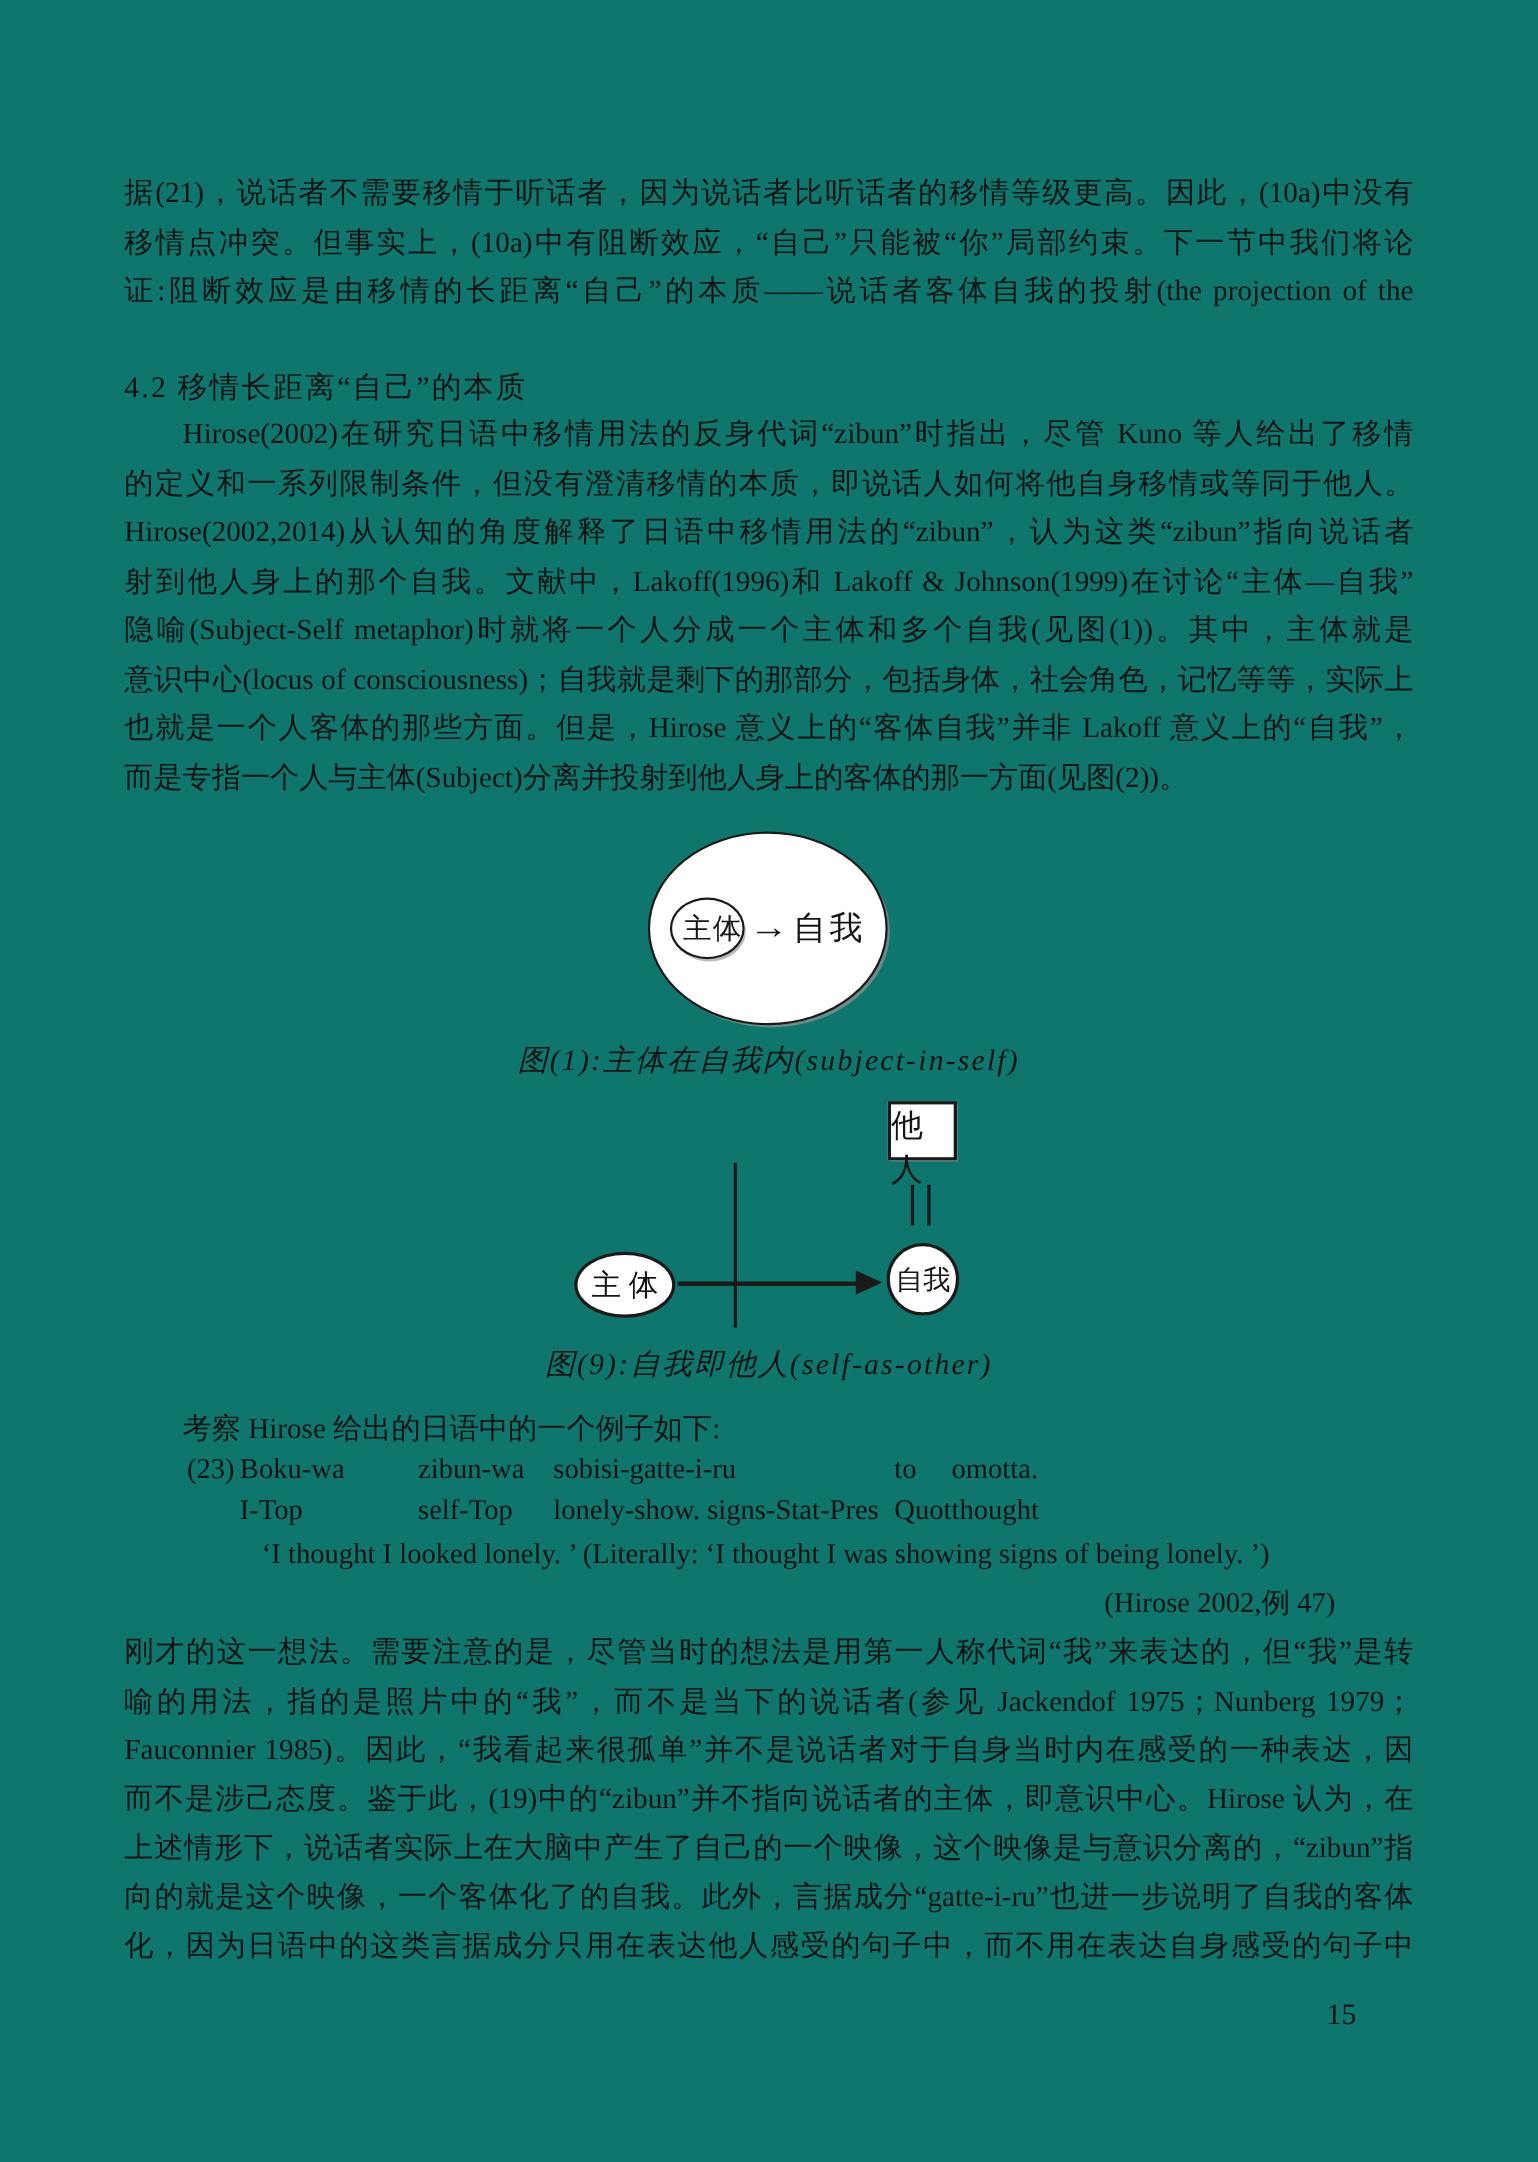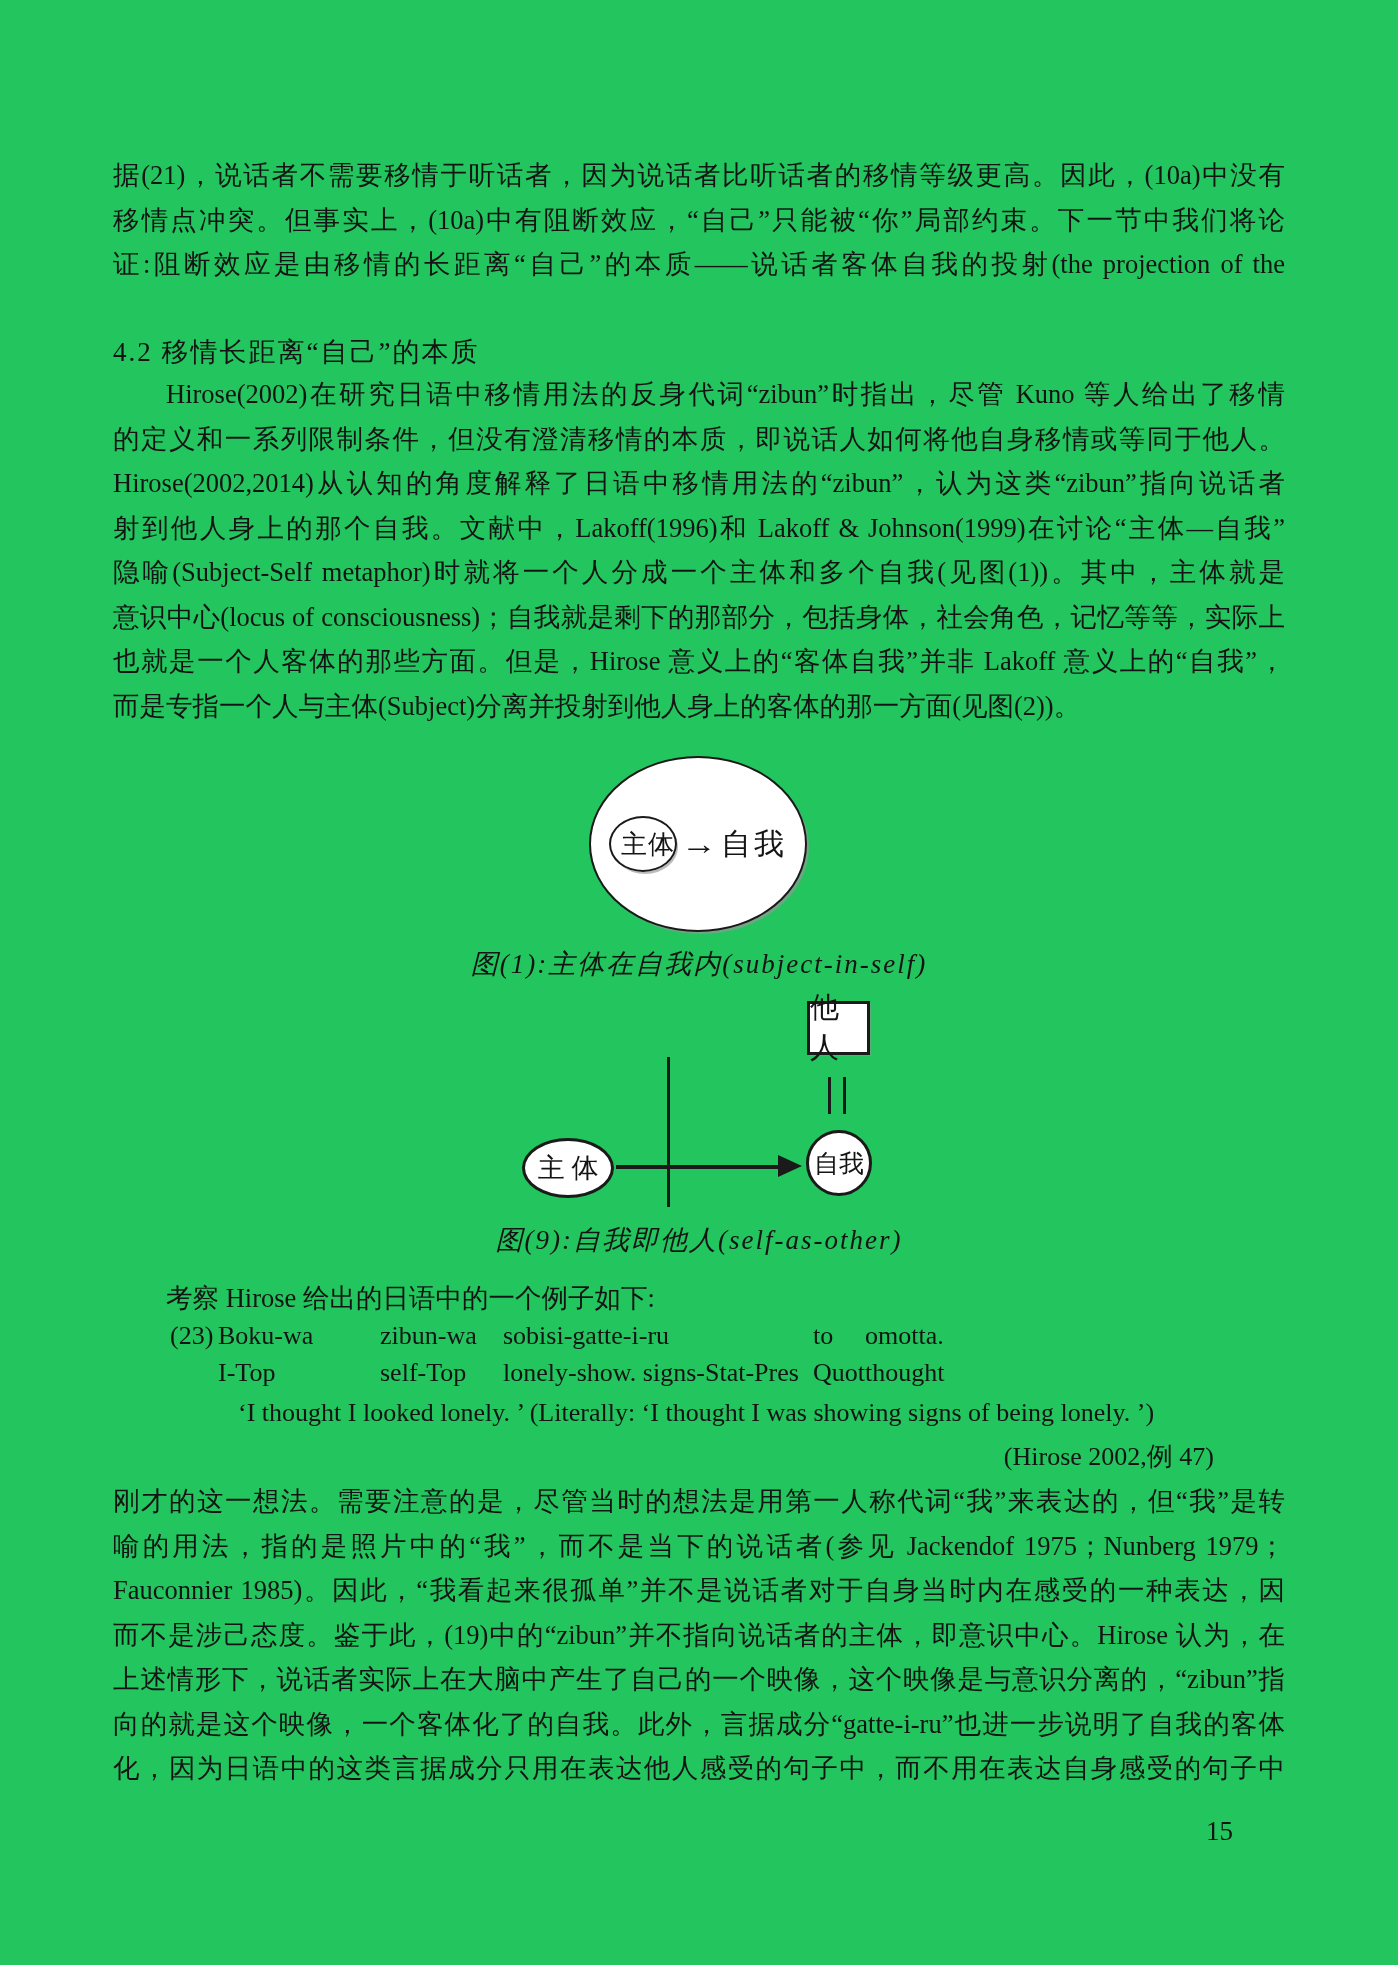--- a/index.html
+++ b/index.html
@@ -1,17 +1,17 @@
 <!DOCTYPE html>
 <html><head>
 <meta charset="utf-8">
 <style>
   html,body{margin:0;padding:0;background:#ffffff;}
   .page{
-    position:relative;width:1398px;height:1965px;background:#22c55e;
+    position:relative;width:1398px;height:1965px;background:#0f766e;
     font-family:"Liberation Serif","DejaVu Serif",serif;color:#141414;
     overflow:hidden;
   }
   .tblock{position:absolute;left:113px;width:1172px;font-size:26.5px;line-height:44.5px;}
   .tblock .ln{width:100%;}
   .jl{text-align:justify;text-align-last:justify;}
   .ll{text-align:left;text-align-last:left;}
   .ind{text-indent:2em;}
   .heading{position:absolute;left:113px;width:1172px;top:330px;font-size:27px;line-height:44px;letter-spacing:2px;}
   .caption{position:absolute;left:0;width:1398px;text-align:center;font-size:27px;font-style:italic;letter-spacing:2px;}
@@ -38,21 +38,21 @@
     display:flex;align-items:center;justify-content:center;font-size:27px;background:#fff;
   }
   .fig2-shaft{left:616px;top:1165px;width:168px;height:3.5px;background:#1a1a1a;}
   .fig2-head{
     left:778px;top:1155px;width:0;height:0;
     border-left:24px solid #1a1a1a;border-top:11px solid transparent;border-bottom:11px solid transparent;
   }
   .fig2-vline{left:667px;top:1057px;width:3px;height:150px;background:#1a1a1a;}
   .fig2-other{
     left:807px;top:1001px;width:63px;height:54px;border:3px solid #1a1a1a;
-    display:flex;align-items:center;justify-content:center;font-size:29px;background:#fff;
+    display:flex;justify-content:center;font-size:29px;background:#fff;
     box-shadow:2px 2px 0 -1px rgba(150,150,150,.5);
   }
   .fig2-bars{left:828px;top:1077px;width:18px;height:37px;display:flex;justify-content:space-between;}
   .fig2-bars div{width:3px;height:100%;background:#1a1a1a;}
   .fig2-self{
     left:806px;top:1130px;width:66px;height:66px;border:3px solid #1a1a1a;border-radius:50%;
     display:flex;align-items:center;justify-content:center;font-size:25px;background:#fff;
   }
   
   .ex-row{position:absolute;left:0;top:0;width:1398px;height:40px;font-size:26px;}

